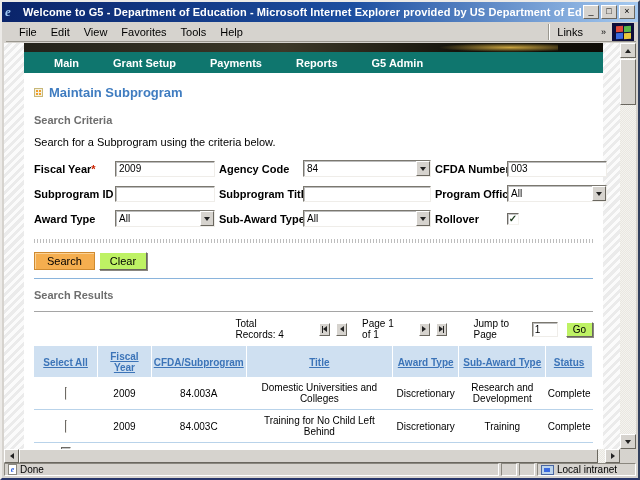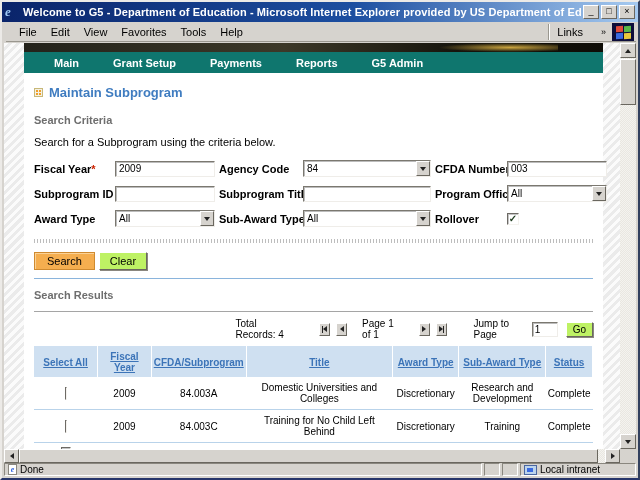--- a/index.html
+++ b/index.html
@@ -150,21 +150,21 @@
              background:#d6d3ce; border:1px solid; border-color:#fff #6a675f #6a675f #fff; }
   .corner { position:absolute; right:2px; bottom:15px; width:16px; height:14px; background:#d6d3ce; }
 
   
   .statusbar { position:absolute; left:2px; right:2px; bottom:2px; height:13px;
                background:#d6d3ce; display:flex; gap:2px; align-items:stretch; font-size:10px; }
   .pane { border:1px solid; border-color:#8a877f #fff #fff #8a877f; display:flex;
           align-items:center; padding:0 3px; gap:3px; }
   .pane-status { flex:1; }
   .pane-small { width:16px; }
-  .pane-zone { width:116px; }
+  .pane-zone { width:99px; }
   .ie-page-icon { width:9px; height:11px; background:#fff; border:1px solid #8a877f;
                   color:#3a6ae0; font:italic bold 8px/9px "Liberation Serif", serif; text-align:center; }
   .intranet-icon { width:13px; height:10px; background:#bcd4ec; border:1px solid #4a66a0; position:relative; }
   .intranet-icon::after { content:""; position:absolute; left:2px; top:2px; width:6px; height:4px; background:#3a6ae0; }
 </style>
 </head>
 <body>
 
 <div class="window">
 

